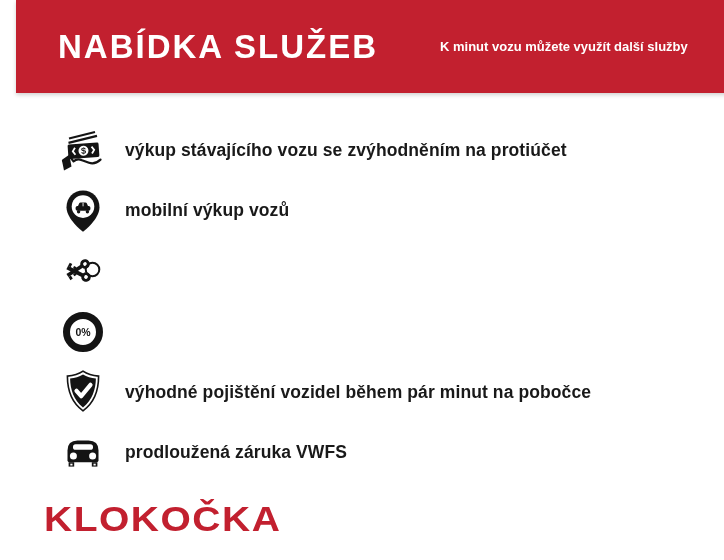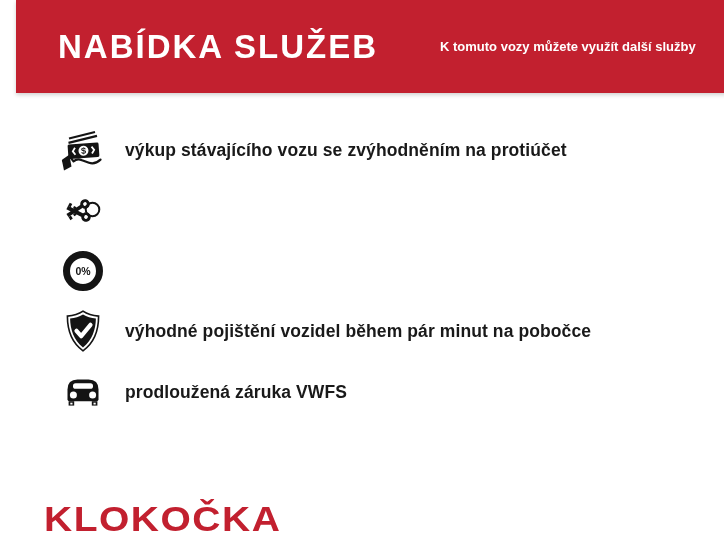--- a/index.html
+++ b/index.html
@@ -45,21 +45,21 @@
   svg text { font-family: "Liberation Sans", sans-serif; }
 </style>
 </head>
 <body>
 
 <div class="page">
 
   <header class="banner">
     <div class="banner-title">NABÍDKA SLUŽEB</div>
     <div class="banner-subtitle">
-      <div>K tomuto vozy můžete využít další služby</div>
+      <div>K minut vozu můžete využít další služby</div>
     </div>
   </header>
 
   <ul class="services">
 
     <li class="service-row">
       <span class="icon-box">
         <svg viewBox="0 0 48 48" aria-hidden="true">
           <path d="M10 12.5 L36 6" stroke="#141414" stroke-width="2.3" fill="none"></path>
           <path d="M9.5 16.8 L38 9.8" stroke="#141414" stroke-width="2.3" fill="none"></path>
@@ -70,20 +70,34 @@
             <path d="M16.2 21.2 L13.8 24.7 L16.2 28.2" stroke="#ffffff" stroke-width="1.8" fill="none"></path>
             <path d="M32.8 21.2 L35.2 24.7 L32.8 28.2" stroke="#ffffff" stroke-width="1.8" fill="none"></path>
           </g>
           <path d="M4 34.5 L10.5 30 L14.5 35.3 Q18.5 32 23 34.3 L30 36.8 Q36 38.8 41.5 33.6" stroke="#141414" stroke-width="2.2" fill="none" stroke-linejoin="round" stroke-linecap="round"></path>
           <path d="M3 34.8 L10.5 30 L12.5 40.5 L5 44.5 Z" fill="#141414"></path>
         </svg>
       </span>
       <span class="service-label">výkup stávajícího vozu se zvýhodněním na protiúčet</span>
     </li>
 
+    <li class="service-row">
+      <span class="icon-box">
+        <svg viewBox="0 0 48 48" aria-hidden="true">
+          <path d="M24 3.5 C14.6 3.5 7.5 10.8 7.5 20.2 C7.5 30.2 19 41 24 44.8 C29 41 40.5 30.2 40.5 20.2 C40.5 10.8 33.4 3.5 24 3.5 Z" fill="#141414"></path>
+          <circle cx="24" cy="19.6" r="11.3" fill="#ffffff"></circle>
+          <rect x="16.6" y="19" width="14.8" height="4.8" rx="1.8" fill="#141414"></rect>
+          <path d="M18.9 19.3 L20.1 16.5 Q20.5 15.5 21.6 15.5 L26.4 15.5 Q27.5 15.5 27.9 16.5 L29.1 19.3 Z" fill="#141414"></path>
+          <rect x="23.6" y="15.9" width="0.9" height="3.4" fill="#ffffff"></rect>
+          <circle cx="19.6" cy="24.7" r="1.7" fill="#141414"></circle>
+          <circle cx="28.4" cy="24.7" r="1.7" fill="#141414"></circle>
+        </svg>
+      </span>
+      <span class="service-label">mobilní výkup vozů</span>
+    </li>
 
     <li class="service-row">
       <span class="icon-box">
         <svg viewBox="0 0 48 48" aria-hidden="true">
           <g transform="rotate(-33 26 17)">
             <rect x="5" y="15.2" width="17" height="3.8" fill="#141414"></rect>
             <rect x="5" y="19" width="2.8" height="3.6" fill="#141414"></rect>
             <rect x="10.4" y="19" width="2.8" height="2.5" fill="#141414"></rect>
             <circle cx="26" cy="17" r="4.8" fill="#141414"></circle>
             <circle cx="26" cy="17" r="1.9" fill="#ffffff"></circle>

